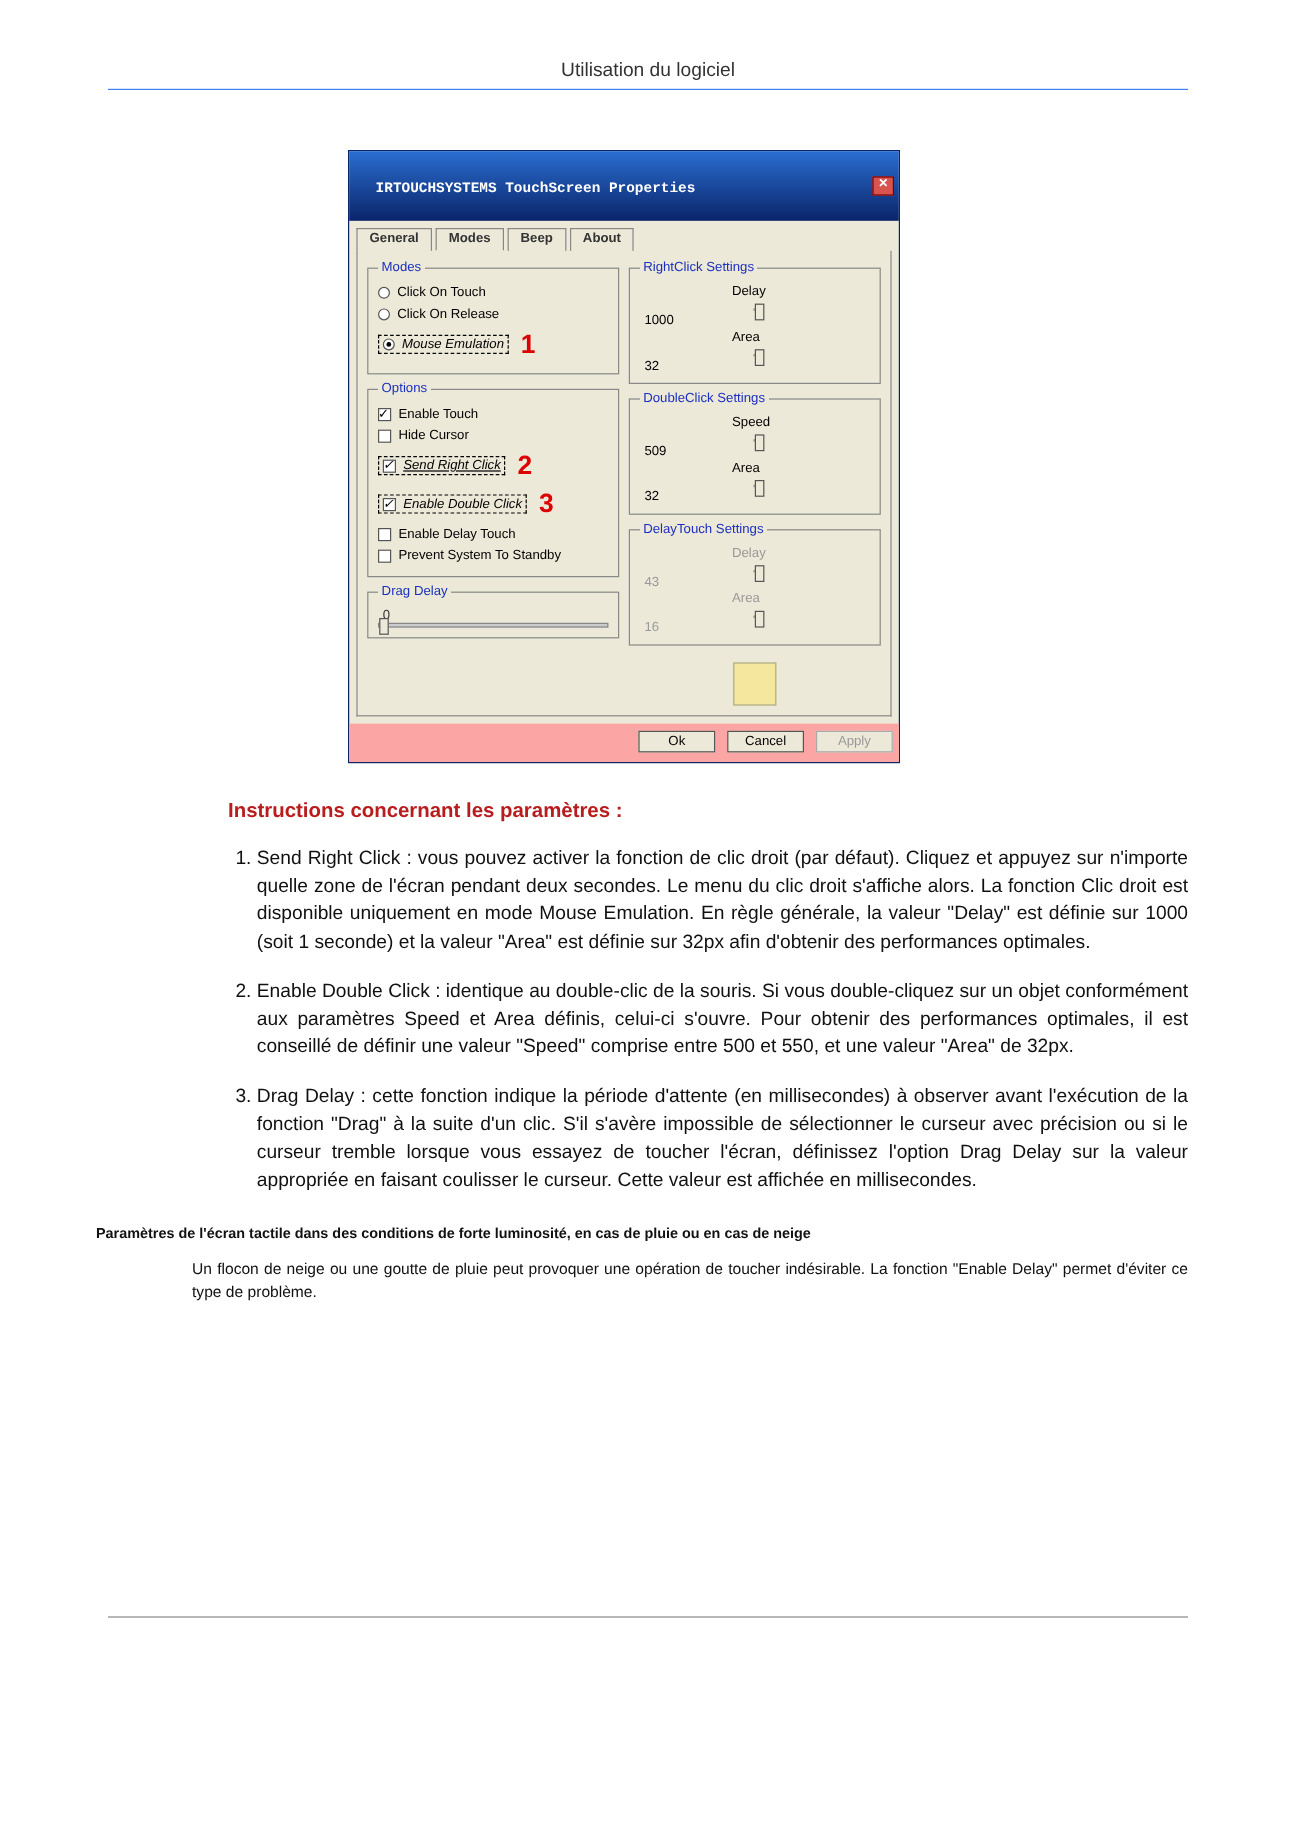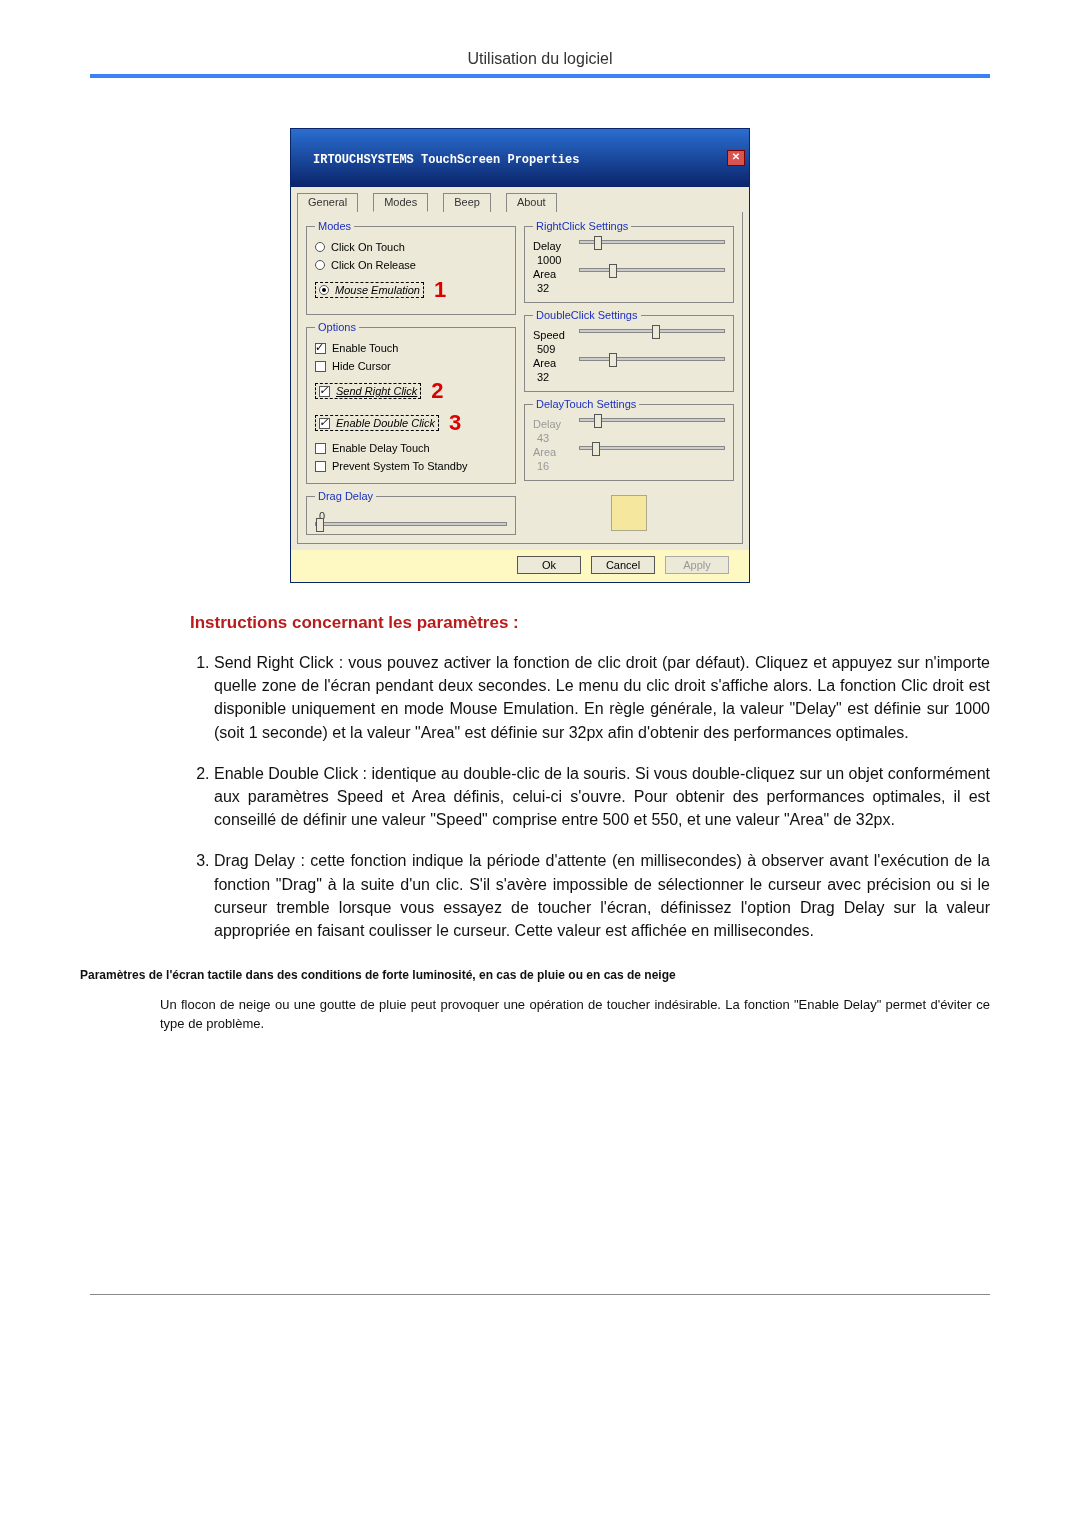--- a/index.html
+++ b/index.html
@@ -12,21 +12,21 @@
   }
   .page {
     width: 1080px;
     padding: 50px 90px 80px 90px;
   }
   .header-bar {
     text-align: center;
     font-size: 16px;
     color: #333;
     padding-bottom: 6px;
-    border-bottom: 4px solid #3b82f6;
+    border-bottom: 1px solid #3b82f6;
   }
   .dialog-wrap {
     margin: 50px 0 30px 200px;
   }
   .dialog {
     width: 460px;
     font-family: Tahoma, Arial, sans-serif;
     font-size: 11px;
     background: #ece9d8;
     border: 1px solid #0a246a;
@@ -52,23 +52,24 @@
     background: #d9534f;
     border: 1px solid #7a0000;
     color:#fff;
     font-size:10px;
     line-height:12px;
     text-align:center;
     font-family: Arial;
   }
   .tabs {
     display:flex;
-    gap:16px;
+    gap:4px;
     padding: 6px 6px 0 6px;
     border-bottom: none;
+    font-weight: bold;
   }
   .tab {
     padding: 2px 10px 3px 10px;
     border: 1px solid #888;
     border-bottom: none;
     background:#ece9d8;
     margin-right:-1px;
     color:#333;
     font-size:11px;
   }
@@ -119,37 +120,37 @@
   .chk.sel::after{
     content:"✓";position:absolute;left:-1px;top:-3px;font-size:11px;color:#000;
   }
   .boxed { border:1px dashed #000; padding:1px 3px; display:inline-flex; align-items:center; gap:6px;font-style:italic;}
   .annot {
     color:#d00; font-size:22px; font-weight:bold; font-family:Arial; margin-left:4px;
   }
   .small-label { font-size:11px; color:#000;}
   .disabled { color:#999;}
   .slider-row {
-    display:flex; gap:8px; padding:2px 0;
+    display:flex; align-items:center; gap:8px; padding:2px 0;flex-direction:column;
   }
   .slider-row .lab { width:38px; font-size:11px;}
   .slider-row .val { width:30px; font-size:11px; text-align:left;}
   .slider {
     flex:1; height:4px; background:#ccc; border:1px solid #888; position:relative;
   }
   .slider .thumb {
     position:absolute; top:-5px; width:8px; height:14px; background:#ece9d8; border:1px solid #555;
   }
   .drag-val { font-size:11px; color:#333; padding:2px 0 0 4px;}
   .icon-box {
     width:36px;height:36px;border:1px solid #aa8; background:#f5e79e; margin:8px auto 0 auto;
   }
   .dlg-buttons {
     display:flex; justify-content:flex-end; gap:10px;
-    padding:6px 20px 8px 0; background:#fef9c3;
+    padding:6px 5px 8px 0; background:#fca5a5;
     border-top:none;
     align-items:flex-end;
   }
   .btn {
     min-width:64px; text-align:center; padding:2px 10px;
     border:1px solid #555; background:#ece9d8; font-size:11px;
   }
   .btn.disabled { color:#999; border-color:#aaa;}
   
   .doc-section { margin-left: 100px; margin-right: 0; }

